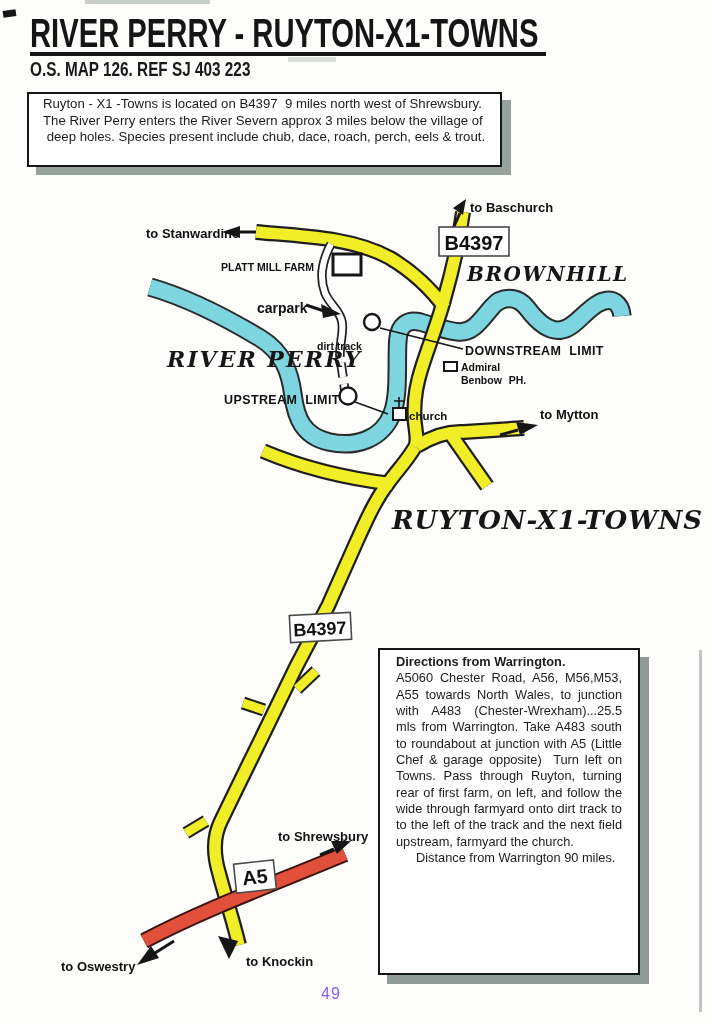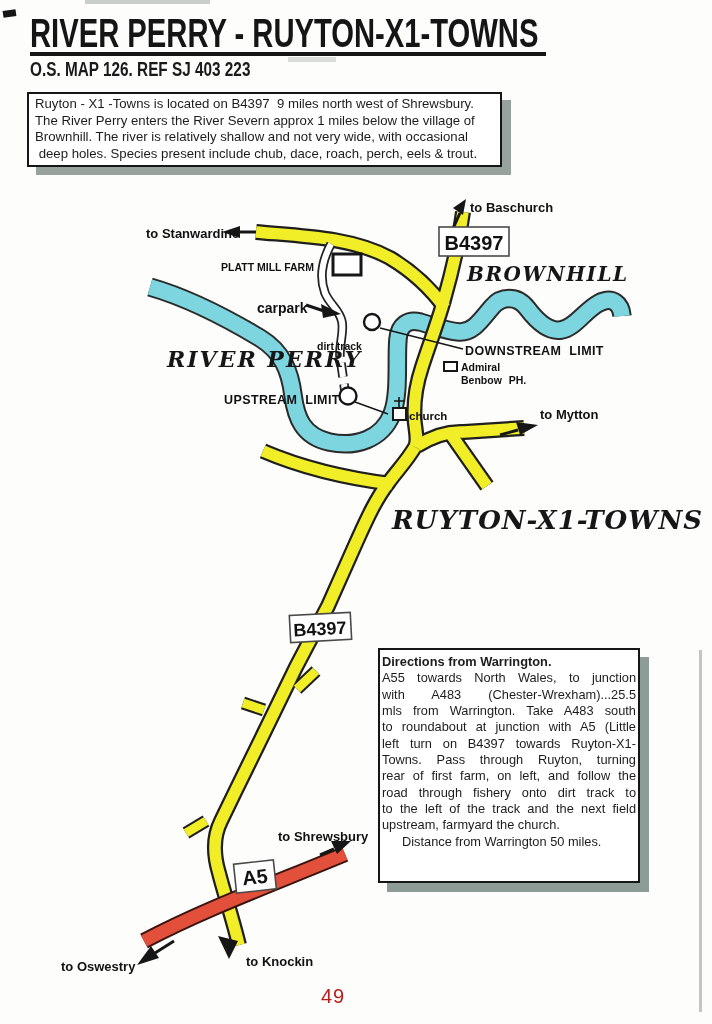--- a/index.html
+++ b/index.html
@@ -18,34 +18,34 @@
   .subtitle{
     position:absolute;left:30px;top:58px;
     font-weight:bold;font-size:21px;line-height:1;white-space:nowrap;
     transform:scale(0.73,1);transform-origin:0 0;color:#1a1a1a;
   }
   
   .info-box{
     position:absolute;left:27px;top:92px;width:475px;height:75px;
     background:#fff;border:2px solid #161616;box-sizing:border-box;
     box-shadow:9px 8px 0 0 #97a29c;
-    padding:2px 6px;font-size:13.2px;line-height:16.6px;color:#1c1c1c;
+    padding:2px 14px;font-size:13.2px;line-height:16.6px;color:#1c1c1c;
   }
   .info-line{white-space:pre-wrap;}
   .directions-box{
-    position:absolute;left:378px;top:648px;width:262px;height:235px;
+    position:absolute;left:378px;top:648px;width:262px;height:327px;
     background:#fff;border:2px solid #161616;box-sizing:border-box;
     box-shadow:9px 9px 0 0 #8d9c96;
-    padding:4px 2px;font-size:12.8px;line-height:16.35px;color:#1c1c1c;
+    padding:4px 16px;font-size:12.8px;line-height:16.35px;color:#1c1c1c;
   }
   .dir-heading{font-weight:bold;white-space:pre-wrap;}
   .dl{white-space:pre-wrap;}
   .dl.j{text-align:justify;text-align-last:justify;}
   .dl.indent{text-indent:20px;}
-  .page-number{position:absolute;left:321px;top:985px;font-size:20px;letter-spacing:1px;color:#b91c1c;}
+  .page-number{position:absolute;left:321px;top:985px;font-size:16px;letter-spacing:1px;color:#8b5cf6;}
   
   .speck1{position:absolute;left:3px;top:10px;width:13px;height:7px;background:#161616;transform:rotate(-8deg);}
   .smudge1{position:absolute;left:85px;top:0;width:125px;height:4px;background:#9fa8a4;opacity:.55;}
   .smudge2{position:absolute;left:288px;top:57px;width:48px;height:5px;background:#c9d0cc;opacity:.7;}
   .scan-line{position:absolute;left:699px;top:650px;width:3px;height:362px;background:#b3bdb9;opacity:.85;}
   
   svg.map{position:absolute;left:0;top:0;width:712px;height:1024px;}
   .river-casing{fill:none;stroke:#2b2b2b;stroke-width:19.5;}
   .river-core{fill:none;stroke:#7dd5df;stroke-width:15.5;}
   .road-casing{fill:none;stroke:#1f1f1f;stroke-width:16;stroke-linejoin:round;}
@@ -197,35 +197,35 @@
     <text class="ml s13" x="61" y="971">to Oswestry</text>
     <text class="ml s13" x="246" y="966">to Knockin</text>
   </svg>
 
   <div class="title">RIVER PERRY - RUYTON-X1-TOWNS</div>
   <div class="title-underline"></div>
   <div class="subtitle">O.S. MAP 126. REF SJ  403 223</div>
 
   <div class="info-box">
     <div class="info-line">Ruyton - X1 -Towns is located on B4397  9 miles north west of Shrewsbury.</div>
-    <div class="info-line">The River Perry enters the River Severn approx 1 miles below the village of</div>
-    <div class="info-line">Brownhill. The river is relatively shallow and not very wide, with occasional</div>
+    <div class="info-line">The River Perry enters the River Severn approx 3 miles below the village of</div>
     <div class="info-line"> deep holes. Species present include chub, dace, roach, perch, eels &amp; trout.</div>
   </div>
 
   <div class="directions-box">
     <div class="dir-heading">Directions from Warrington.</div>
+    <div class="dl j">A5060 Chester Road, A56, M56,M53,</div>
     <div class="dl j">A55 towards North Wales, to junction</div>
     <div class="dl j">with A483 (Chester-Wrexham)...25.5</div>
     <div class="dl j">mls from Warrington. Take A483 south</div>
     <div class="dl j">to roundabout at junction with A5 (Little</div>
-    <div class="dl j">left turn on B4397 towards Ruyton-X1-</div>
+    <div class="dl j">Chef &amp; garage opposite)  Turn left on</div>
     <div class="dl j">Towns. Pass through Ruyton, turning</div>
     <div class="dl j">rear of first farm, on left, and follow the</div>
-    <div class="dl j">road through fishery onto dirt track to</div>
+    <div class="dl j">wide through farmyard onto dirt track to</div>
     <div class="dl j">to the left of the track and the next field</div>
     <div class="dl">upstream, farmyard the church.</div>
-    <div class="dl indent">Distance from Warrington 50 miles.</div>
+    <div class="dl indent">Distance from Warrington 90 miles.</div>
   </div>
 
   <div class="page-number">49</div>
 
 </div>
 
 </body></html>

